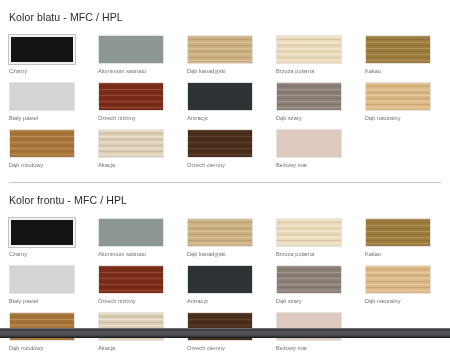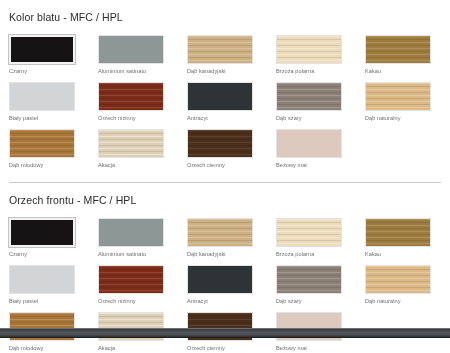--- a/index.html
+++ b/index.html
@@ -147,21 +147,21 @@
         <div class="swatch-cell">
           <div class="swatch" style="background: rgb(221, 201, 189);"></div>
           <div class="swatch-label">Beżowy mat</div>
         </div>
       </div>
   </div>
 
   <div class="divider"></div>
 
   <div class="section sec2">
-    <div class="section-title">Orzech frontu - MFC / HPL</div>
+    <div class="section-title">Kolor frontu - MFC / HPL</div>
     <div class="swatch-grid">
         <div class="swatch-cell">
           <div class="swatch selected" style="background: rgb(21, 19, 20);"></div>
           <div class="swatch-label">Czarny</div>
         </div>
         <div class="swatch-cell">
           <div class="swatch" style="background: rgb(141, 152, 150);"></div>
           <div class="swatch-label">Aluminium satinato</div>
         </div>
         <div class="swatch-cell">

